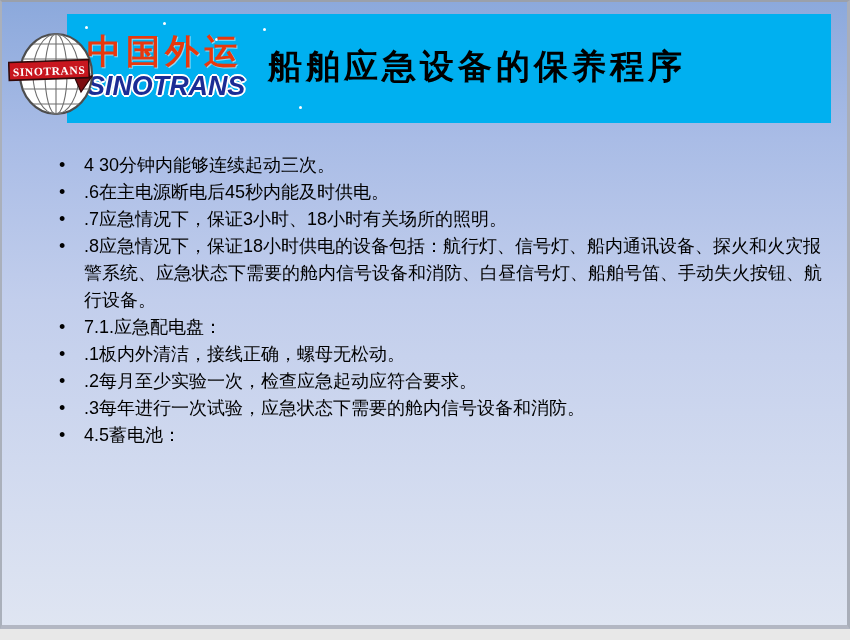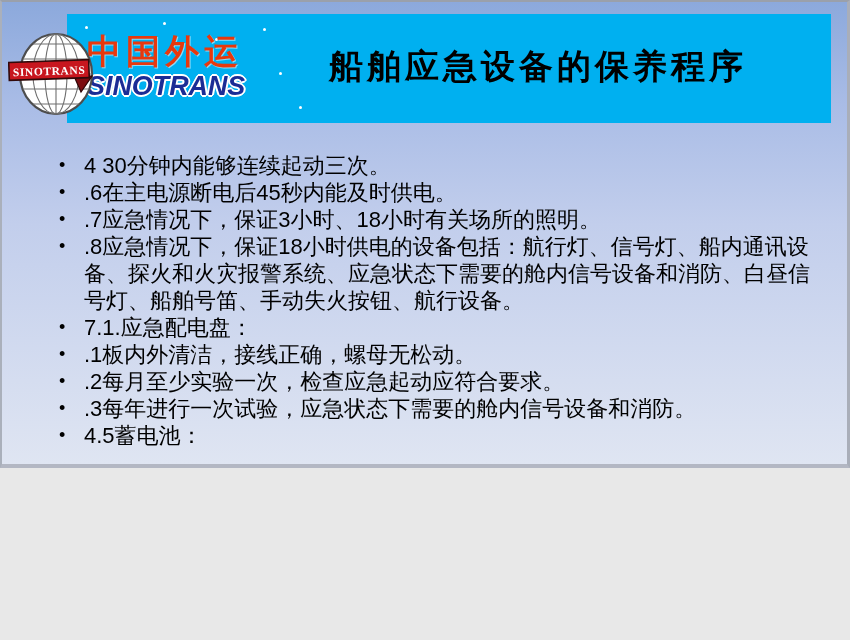--- a/index.html
+++ b/index.html
@@ -1,21 +1,21 @@
 <!DOCTYPE html>
 <html><head>
 <meta charset="utf-8">
 <style>
   html, body { margin: 0; padding: 0; background: #e8e8e8; }
   * { box-sizing: border-box; }
 
   .slide {
     position: relative;
     width: 850px;
-    height: 468px;
+    height: 629px;
     border-top: 2px solid #9aa0ab;
     border-left: 2px solid #aab0bb;
     border-right: 3px solid #a9aeb9;
     border-bottom: 4px solid #b3b7c3;
     background: linear-gradient(180deg, #8CA9DC 0%, #A9BCE6 22%, #C2CEEC 48%, #DFE5F2 100%);
     overflow: hidden;
     font-family: "Liberation Sans", "DejaVu Sans", sans-serif;
   }
 
   
@@ -52,21 +52,21 @@
     transform-origin: left;
     text-shadow:
       -2px 0 0 #fff, 2px 0 0 #fff, 0 -2px 0 #fff, 0 2px 0 #fff,
       -1px -1px 0 #fff, 1px -1px 0 #fff, -1px 1px 0 #fff, 1px 1px 0 #fff;
   }
 
   .slide-title {
     position: absolute;
     left: 140px; top: 30px;
     width: 540px;
-    text-align: right;
+    text-align: center;
     font-family: "Liberation Serif", "DejaVu Serif", serif;
     font-size: 34px;
     font-weight: 700;
     letter-spacing: 4px;
     color: #000;
   }
 
   .star {
     position: absolute;
     width: 3px; height: 3px;
@@ -81,21 +81,21 @@
     width: 104px; height: 94px;
   }
 
   
   .content-list {
     position: absolute;
     left: 50px; top: 150px;
     width: 778px;
     margin: 0; padding: 0;
     list-style: none;
-    font-size: 22px;
+    font-size: 18px;
     line-height: 27px;
     color: #000;
   }
   .content-list li {
     position: relative;
     padding-left: 32px;
   }
   .content-list li::before {
     content: "\2022";
     position: absolute;

